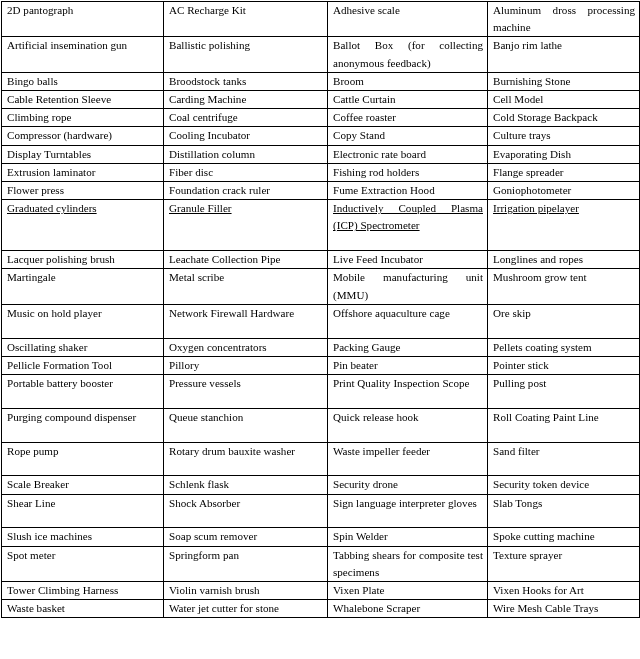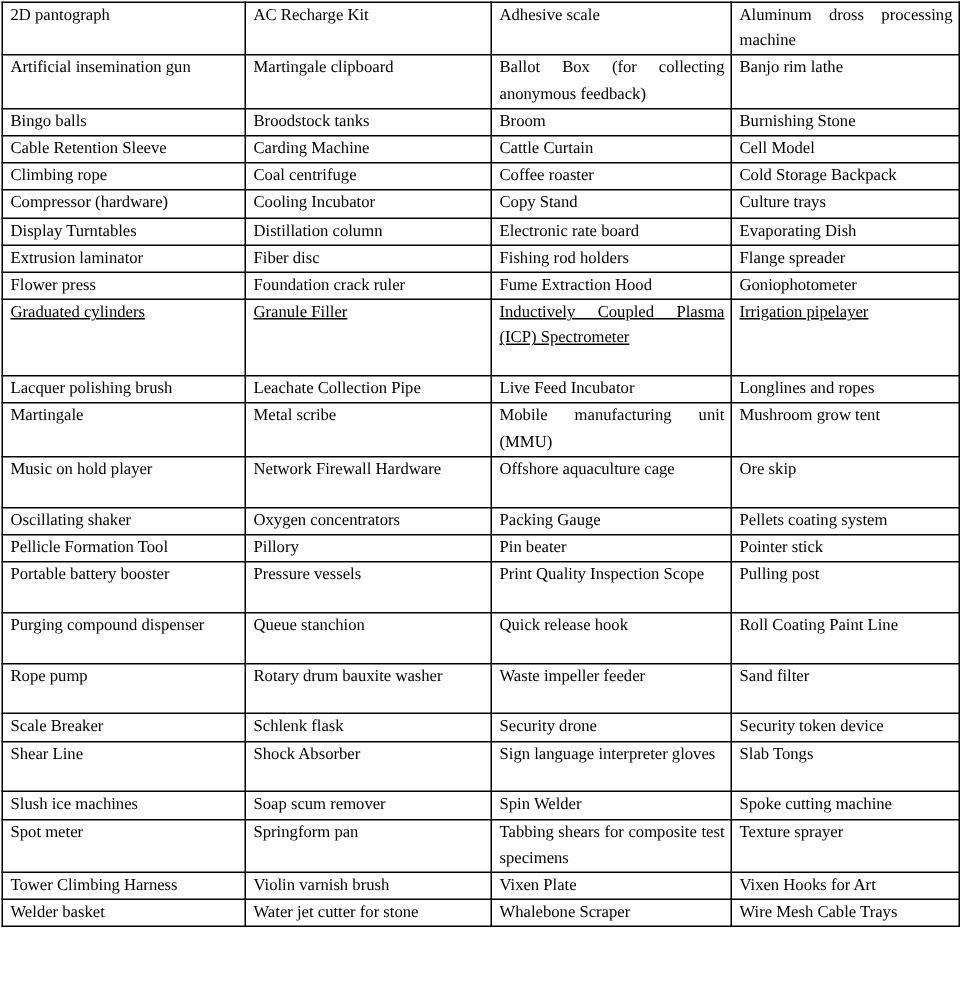--- a/index.html
+++ b/index.html
@@ -77,21 +77,21 @@
           </td>
           <td>
             <span class="cell-text">Aluminum dross process⁠ing machine</span>
           </td>
         </tr>
         <tr class="h2">
           <td>
             <span class="cell-text">Artificial insemination gun</span>
           </td>
           <td>
-            <span class="cell-text">Martingale clipboard</span>
+            <span class="cell-text">Ballistic polishing</span>
           </td>
           <td>
             <span class="cell-text">Ballot Box (for collecting anonymous feedback)</span>
           </td>
           <td>
             <span class="cell-text">Banjo rim lathe</span>
           </td>
         </tr>
         <tr class="h1">
           <td>
@@ -382,21 +382,21 @@
           </td>
           <td>
             <span class="cell-text">Vixen Plate</span>
           </td>
           <td>
             <span class="cell-text">Vixen Hooks for Art</span>
           </td>
         </tr>
         <tr class="h1">
           <td>
-            <span class="cell-text">Welder basket</span>
+            <span class="cell-text">Waste basket</span>
           </td>
           <td>
             <span class="cell-text">Water jet cutter for stone</span>
           </td>
           <td>
             <span class="cell-text">Whalebone Scraper</span>
           </td>
           <td>
             <span class="cell-text">Wire Mesh Cable Trays</span>
           </td>

